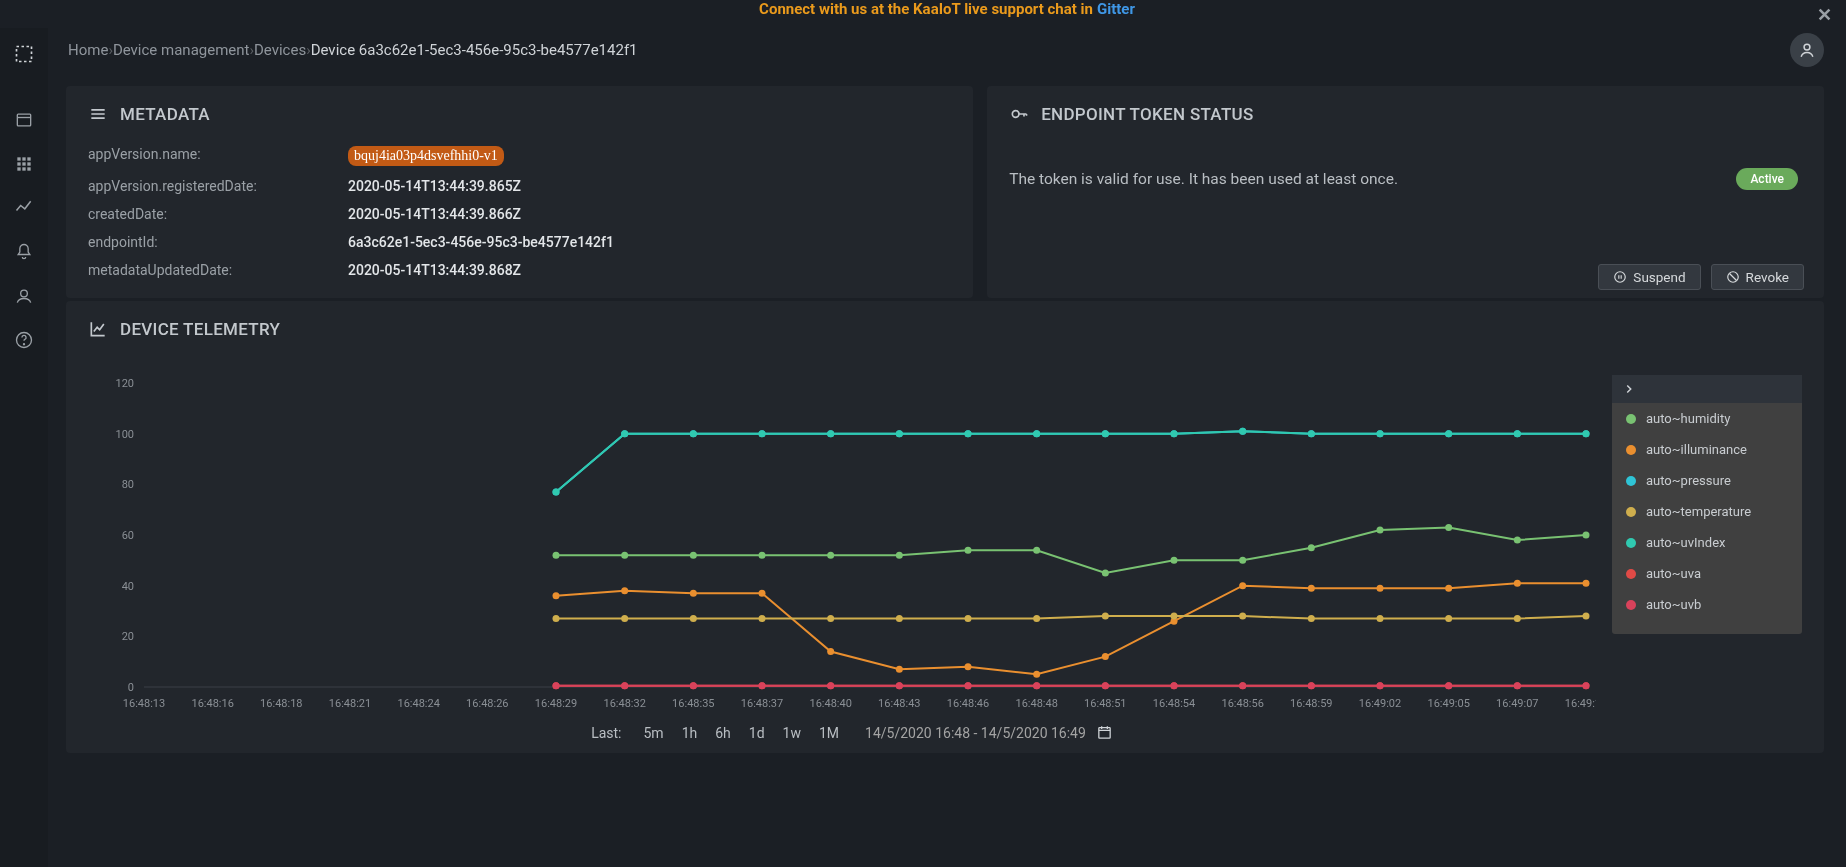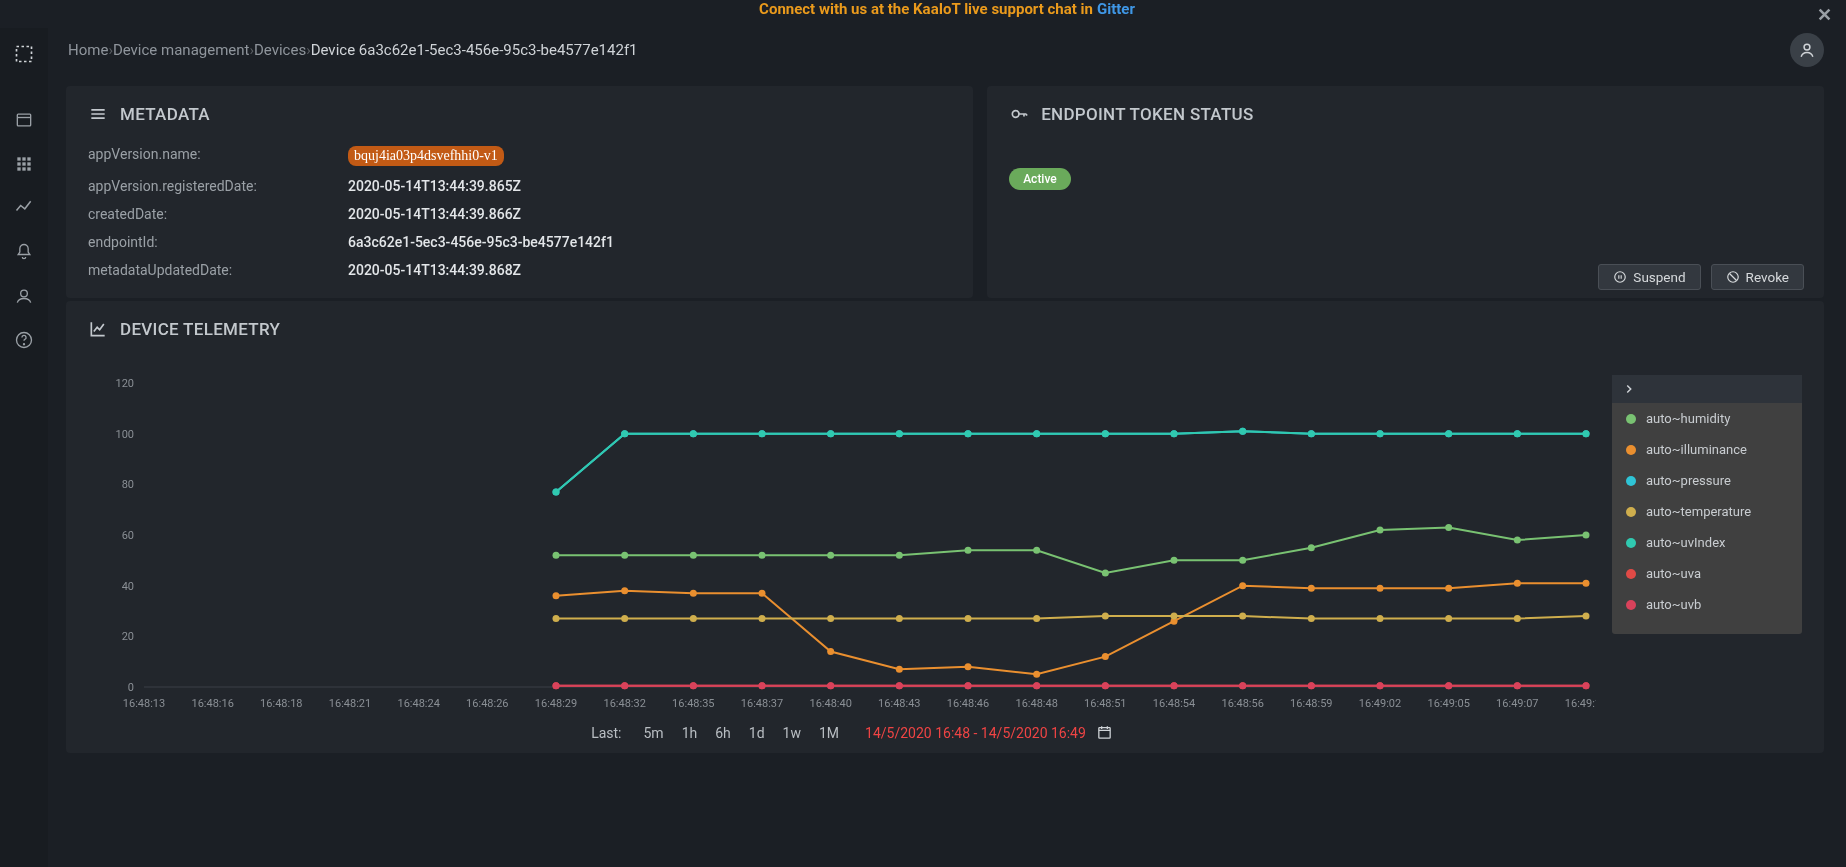--- a/index.html
+++ b/index.html
@@ -154,21 +154,21 @@
 
   
   .timebar {
     display: flex; align-items: center; justify-content: center;
     gap: 22px; margin-top: 4px; color: #c8ccd0; font-size: 14px;
   }
   .timebar .ranges { display: flex; gap: 18px; }
   .timebar .ranges span { cursor: pointer; color: #b9bec3; }
   .timebar .label { color: #b9bec3; margin-left: 16px; }
   .timebar .range-display {
-    border: none; color: #ef4444; display: flex; align-items: center; gap: 10px;
+    border: none; color: #a3a3a3; display: flex; align-items: center; gap: 10px;
     padding: 2px 4px; cursor: pointer;
   }
 </style>
 </head>
 <body>
 
 <div class="banner">
   <span class="banner-text">Connect with us at the KaaIoT live support chat in</span>
   <span class="banner-link">Gitter</span>
   <span class="banner-close">✕</span>
@@ -282,20 +282,21 @@
 
         <div class="panel token">
           <div class="panel-title">
             <svg viewBox="0 0 24 24" stroke="#c3c8cd" stroke-width="2" fill="none">
                 <circle cx="8" cy="12" r="4"></circle>
                 <path d="M12 12h9M18 12v3M21 12v2"></path>
               </svg>
             <span>ENDPOINT TOKEN STATUS</span>
           </div>
           <div class="token-body">
+            <span>The token is valid for use. It has been used at least once.</span>
             <span class="badge-active">Active</span>
           </div>
           <div class="token-actions">
             <div class="btn">
               <svg viewBox="0 0 24 24" stroke="#d6d9dc" stroke-width="2" fill="none">
                   <circle cx="12" cy="12" r="9"></circle>
                   <path d="M10 9v6M14 9v6"></path>
                 </svg>
               <span>Suspend</span>
             </div>

